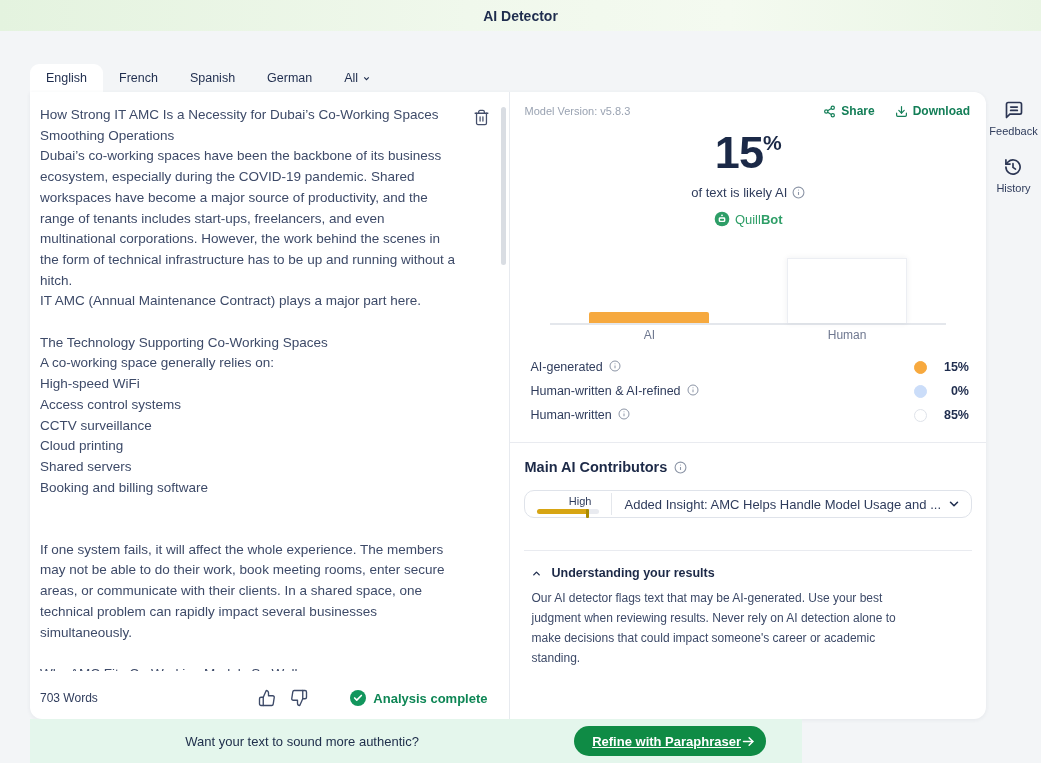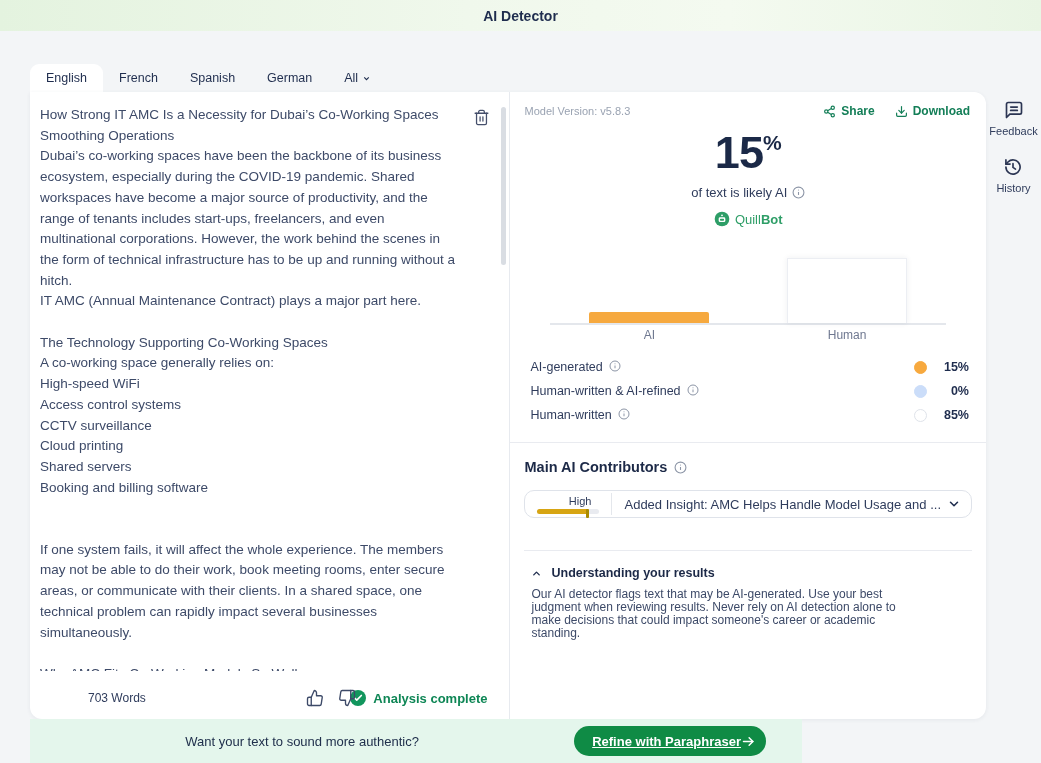--- a/index.html
+++ b/index.html
@@ -22,21 +22,21 @@
   .card { position:absolute; left:30px; top:92px; width:956px; height:627px; background:#fff;
           border-radius:0 12px 12px 12px; box-shadow:0 1px 4px rgba(40,50,80,.07); display:flex; }
 
   
   .editor { width:571px; position:relative; border-right:1px solid #e7eaef; }
   .editor-text { position:absolute; left:10px; top:13px; right:48px; bottom:48px;
                  font-size:13.5px; line-height:20.7px; color:#3d4a68; white-space:pre-wrap; overflow:hidden; }
   .trash-btn { position:absolute; top:15px; right:16px; width:20px; height:20px; color:#454f6b; cursor:pointer; background:none; border:none; }
   .scrollbar { position:absolute; right:3px; top:15px; width:5px; height:158px; background:#d9dde3; border-radius:3px; }
   .editor-foot { position:absolute; left:0; right:0; bottom:0; height:42px; display:flex; align-items:center;
-                 padding:0 22px 0 10px;margin-left:48px; }
+                 padding:0 22px 0 10px; }
   .word-count { font-size:12px; color:#2f3c5c; }
   .thumbs { position:absolute; left:228px; display:flex; gap:14px; }
   .thumb { width:18px; height:18px; color:#3d4a68; background:none; border:none; cursor:pointer; }
   .status { margin-left:auto; display:flex; align-items:center; gap:7px; font-size:13px; font-weight:700; color:#0e8655; }
   .check-circle { width:16px; height:16px; border-radius:50%; background:#12965d; display:flex; align-items:center; justify-content:center; }
 
   
   .results { flex:1; position:relative; }
   .results-head { display:flex; align-items:center; padding:12px 16px 0 14px; }
   .model-version { font-size:11px; color:#9aa3b2; }
@@ -75,21 +75,21 @@
   .gauge-label { text-align:right; font-size:11px; color:#2f3c5c; margin-bottom:2px; padding-right:8px; }
   .gauge-track { height:5px; background:#e9ebf0; border-radius:3px; position:relative; }
   .gauge-fill { width:80%; height:100%; background:#d7a513; border-radius:3px 0 0 3px; }
   .gauge-marker { position:absolute; left:78%; top:0; width:3px; height:9px; background:#a98a00; border-radius:1px; }
   .vdiv { width:1px; height:22px; background:#e4e7ec; margin-right:12px; }
   .contrib-text { flex:1; font-size:13px; color:#2f3c5c; white-space:nowrap; overflow:hidden; }
   .contrib-chev { color:#1f2d4e; margin-left:6px; }
 
   .understand { padding:15px 16px 0 14px; }
   .u-head { display:flex; align-items:center; gap:9px; padding-left:7px; font-size:12.5px; font-weight:700; color:#1c2947; cursor:pointer; }
-  .u-body { margin-top:8px; padding-left:7px; font-size:12px; line-height:13px; color:#3d4a68; max-width:372px; }
+  .u-body { margin-top:8px; padding-left:7px; font-size:12px; line-height:20px; color:#3d4a68; max-width:372px; }
 
   
   .bottombar { position:absolute; left:30px; top:719px; width:772px; height:44px; background:#e4f6ec;
                display:flex; align-items:center; }
   .bottom-prompt { flex:1; text-align:center; font-size:13px; color:#20304c; }
   .cta-btn { margin-right:36px; height:30px; padding:0 10px 0 18px; border:none; border-radius:999px; background:#0f8b45;
              color:#fff; font-size:13px; font-weight:700; display:flex; align-items:center; cursor:pointer;
              font-family:"Liberation Sans", sans-serif;text-decoration:underline; }
 
   

